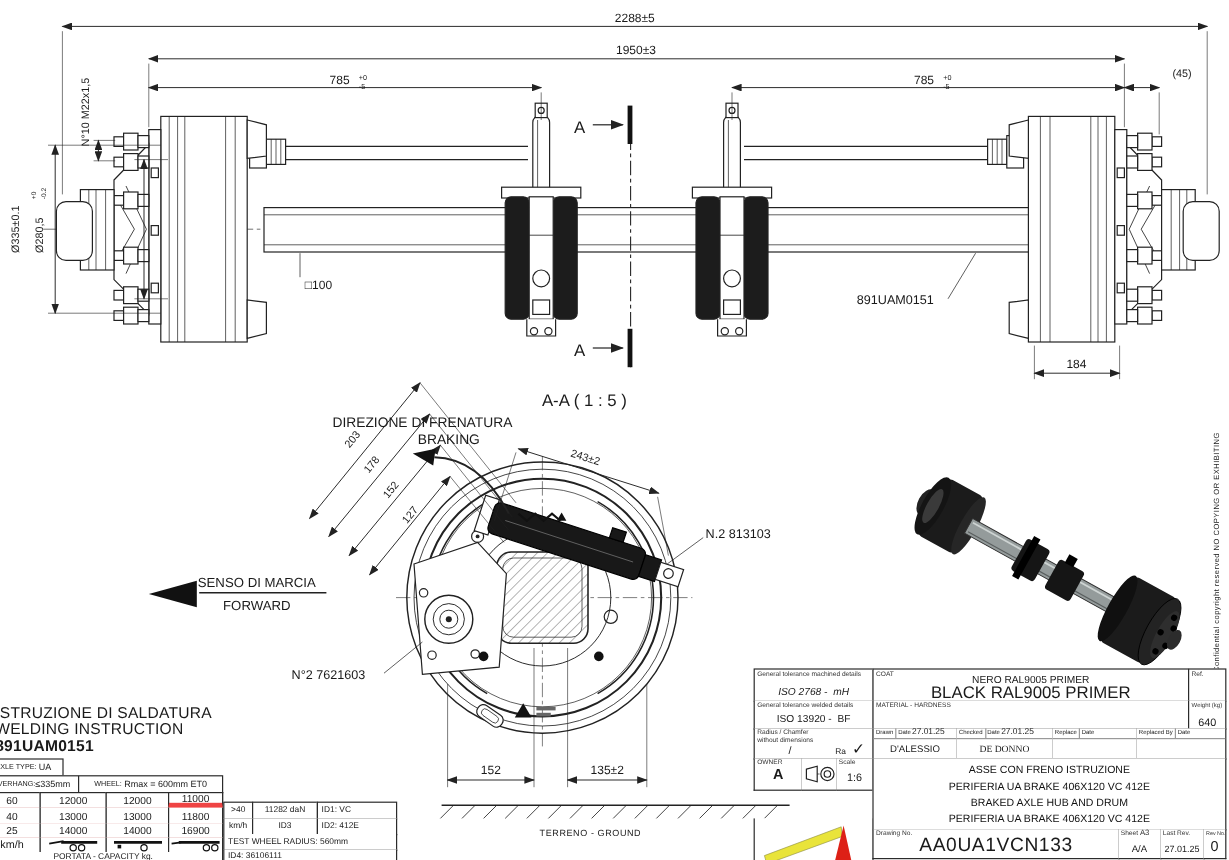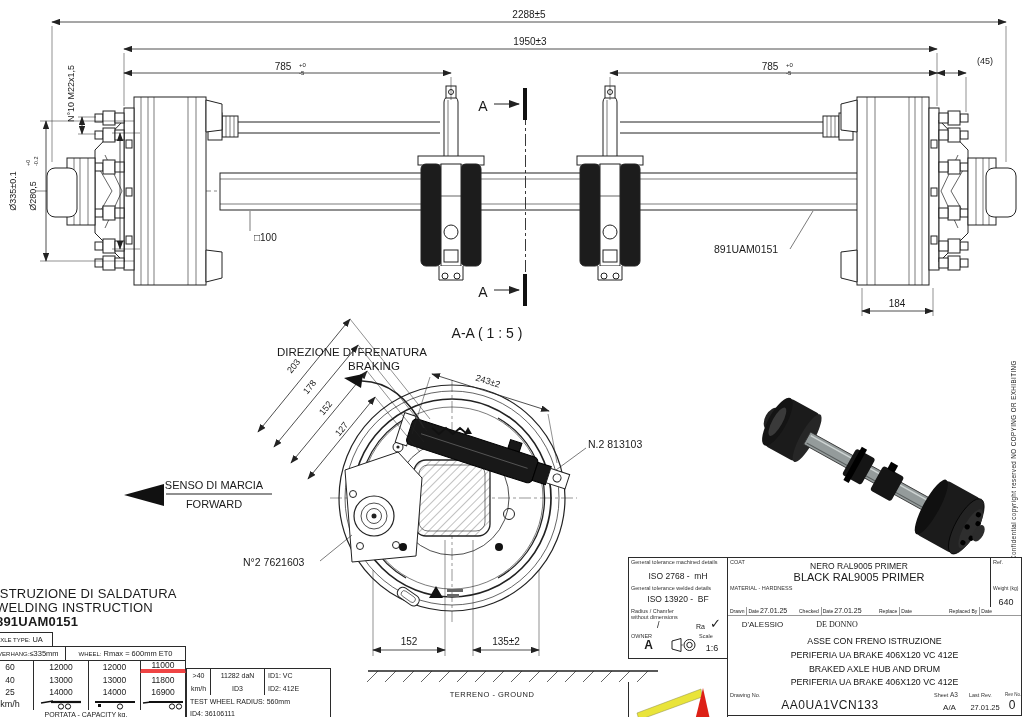--- a/index.html
+++ b/index.html
@@ -492,26 +492,26 @@
     <span>TEST WHEEL RADIUS:</span>&nbsp;<span>560mm</span>
   </div>
   <div class="cell tt" style="left:186px;top:708px;width:145px;height:11px;border-top:none;justify-content:flex-start;padding-left:3px;">ID4: 36106111</div>
 </div>
 
 
 <div>
 
   <div class="cell" style="left:628px;top:557px;width:100px;height:28px;flex-direction:column;justify-content:flex-end;padding-bottom:3px;">
     <span class="lbl">General tolerance machined details</span>
-    <span style="font-size:8.5px;"><span>ISO 2768 -</span>&nbsp;&nbsp;<span>mH</span></span>
+    <span style="font-size:8.5px;font-style:italic;"><span>ISO 2768 -</span>&nbsp;&nbsp;<span>mH</span></span>
   </div>
   <div class="cell" style="left:727px;top:557px;width:264px;height:28px;flex-direction:column;justify-content:flex-end;padding-bottom:1px;">
     <span class="lbl">COAT</span>
     <span style="font-size:8.5px;line-height:11px;">NERO RAL9005 PRIMER</span>
-    <span style="font-size:11px;line-height:11px;text-align:right;">BLACK RAL9005 PRIMER</span>
+    <span style="font-size:14px;line-height:11px;text-align:right;">BLACK RAL9005 PRIMER</span>
   </div>
   <div class="cell" style="left:990px;top:557px;width:32px;height:28px;">
     <span class="lbl">Ref.</span>
   </div>
 
   <div class="cell" style="left:628px;top:584px;width:100px;height:24px;flex-direction:column;justify-content:flex-end;padding-bottom:3px;border-top:none;">
     <span class="lbl">General tolerance welded details</span>
     <span style="font-size:8.5px;"><span>ISO 13920 -</span>&nbsp;&nbsp;<span>BF</span></span>
   </div>
   <div class="cell" style="left:727px;top:584px;width:264px;height:24px;border-top:none;">
@@ -586,21 +586,21 @@
   </div>
 
   <div class="cell" style="left:727px;top:632px;width:295px;height:60px;border-top:none;"></div>
   <div class="titleline" style="top:636px;">ASSE CON FRENO ISTRUZIONE</div>
   <div class="titleline" style="top:650px;">PERIFERIA UA BRAKE 406X120 VC 412E</div>
   <div class="titleline" style="top:664px;">BRAKED AXLE HUB AND DRUM</div>
   <div class="titleline" style="top:677px;">PERIFERIA UA BRAKE 406X120 VC 412E</div>
 
   <div class="cell" style="left:727px;top:691px;width:206px;height:25px;border-top:none;">
     <span class="lbl">Drawing No.</span>
-    <span style="font-size:12px;margin-top:4px;letter-spacing:0.5px;">AA0UA1VCN133</span>
+    <span style="font-size:16px;margin-top:4px;letter-spacing:0.5px;">AA0UA1VCN133</span>
   </div>
   <div class="cell" style="left:932px;top:691px;width:36px;height:25px;border-top:none;border-left:none;flex-direction:column;">
     <span class="lbl"><span>Sheet</span> <span style="font-size:6.5px;">A3</span></span>
     <span style="font-size:8px;margin-top:8px;">A/A</span>
   </div>
   <div class="cell" style="left:967px;top:691px;width:37px;height:25px;border-top:none;border-left:none;flex-direction:column;">
     <span class="lbl">Last Rev.</span>
     <span style="font-size:7.5px;margin-top:8px;">27.01.25</span>
   </div>
   <div class="cell" style="left:1003px;top:691px;width:19px;height:25px;border-top:none;border-left:none;flex-direction:column;">

